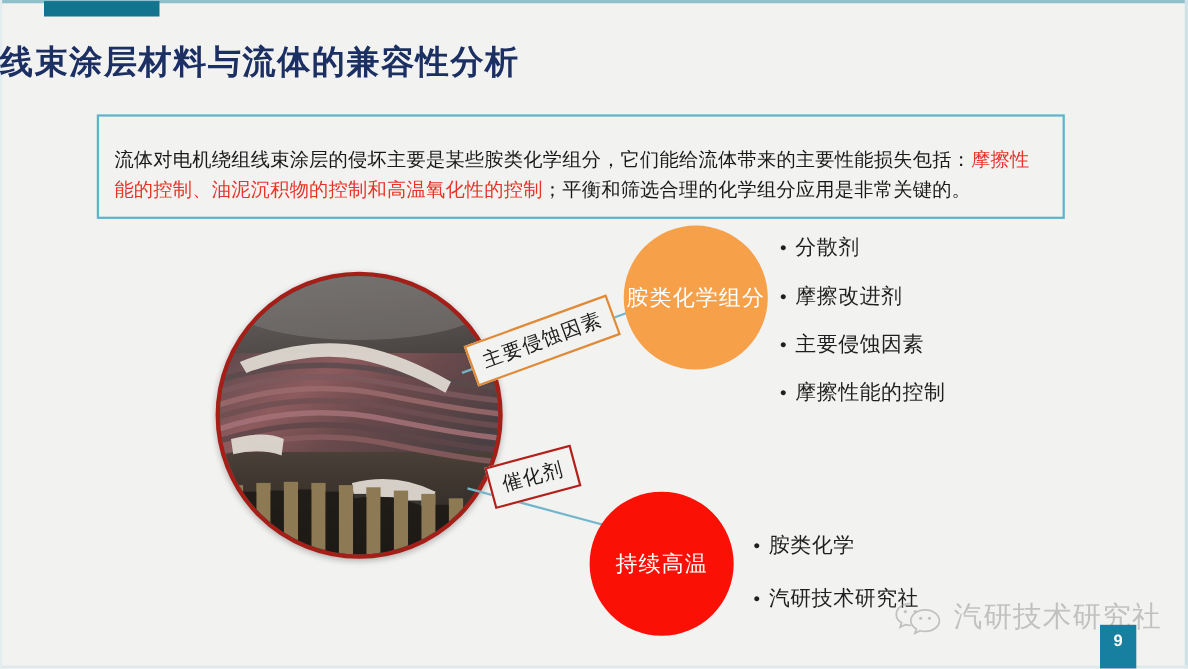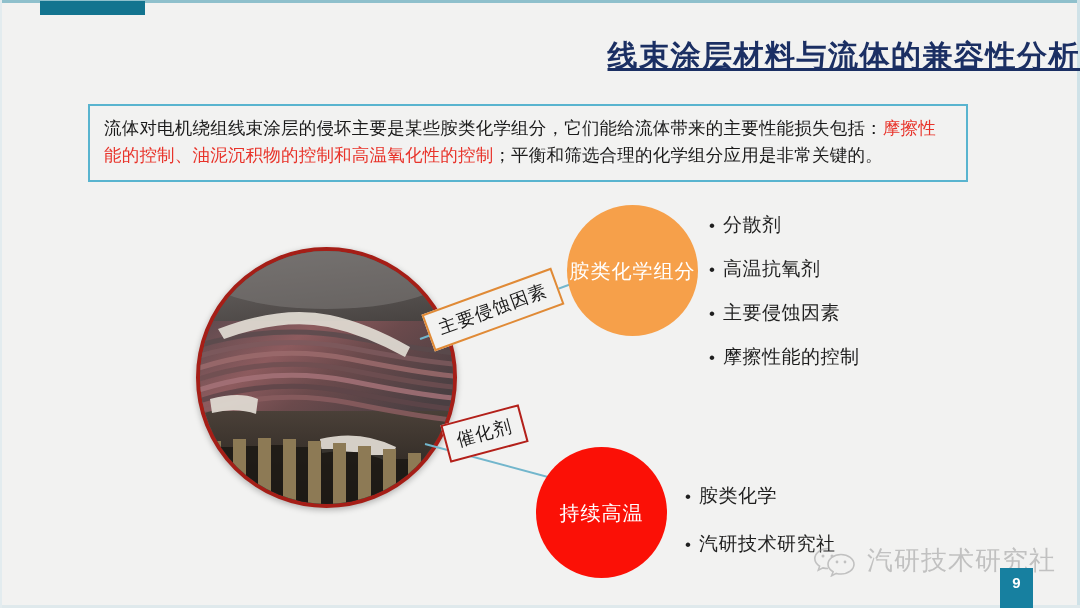--- a/index.html
+++ b/index.html
@@ -49,37 +49,36 @@
     left: 40px; top: 1px;
     width: 105px; height: 14px;
     background: #13748f;
   }
 
   
   .title {
     position: absolute;
     left: 0; top: 36px;
     width: 1080px;
-    text-align: right;
+    text-align: left;
     font-size: 30px;
     font-weight: bold;
     color: #1b2f63;
     letter-spacing: 1.5px;
-    text-decoration: underline;
   }
 
   
   .callout {
     position: absolute;
     left: 88px; top: 104px;
     width: 880px;
     box-sizing: border-box;
     border: 2px solid #59b4cf;
     background: #f2f2f1;
-    padding: 9px 14px 11px 14px;
+    padding: 26px 14px 11px 14px;
     font-size: 17.5px;
     line-height: 1.55;
     color: #1a1a1a;
     letter-spacing: 0.2px;
   }
   .callout .hl {
     color: #e8332a;
   }
 
   
@@ -307,21 +306,21 @@
     <span>组分</span>
   </div>
 
   <div class="bullets bullets-amine">
     <div class="bl">
       <span class="dot">•</span>
       <span>分散剂</span>
     </div>
     <div class="bl">
       <span class="dot">•</span>
-      <span>高温抗氧剂</span>
+      <span>摩擦改进剂</span>
     </div>
     <div class="bl">
       <span class="dot">•</span>
       <span>主要侵蚀因素</span>
     </div>
     <div class="bl">
       <span class="dot">•</span>
       <span>摩擦性能的控制</span>
     </div>
   </div>

